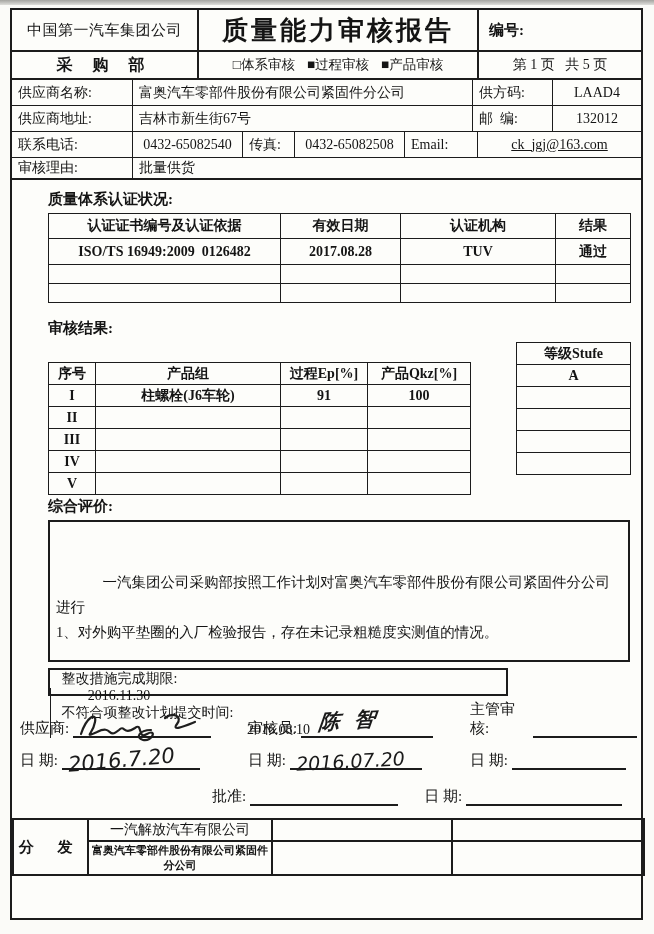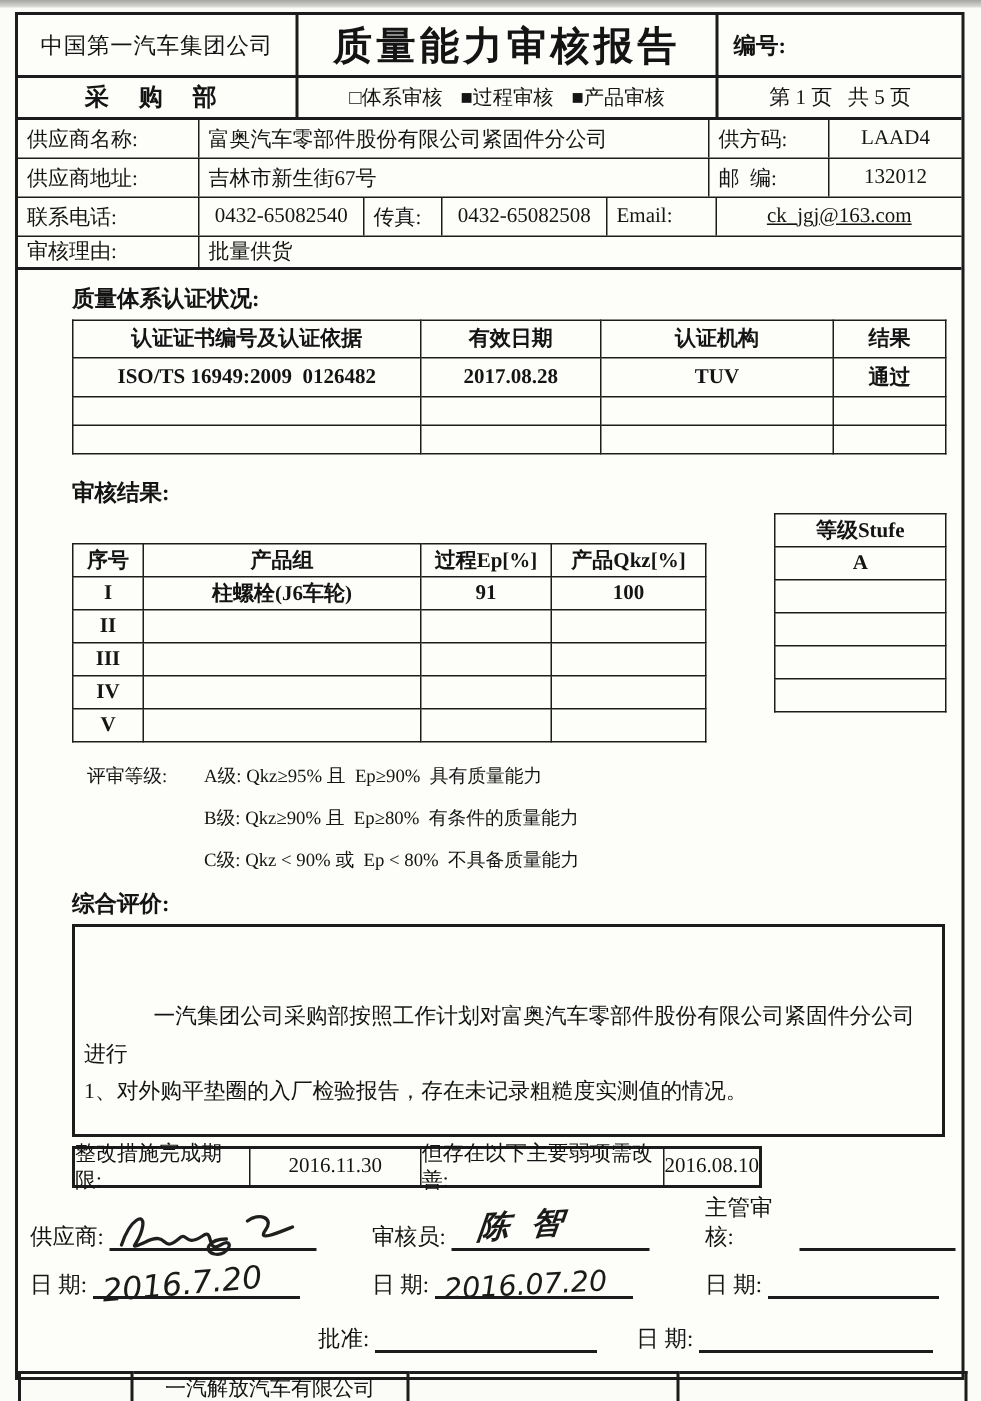--- a/index.html
+++ b/index.html
@@ -70,21 +70,21 @@
   .grading{margin:14px 0 0 10px;font-size:12.5px;}
   .grading .gline{display:flex;margin-bottom:11px;}
   .grading .glabel{width:78px;}
   .grading .gtext{white-space:pre;}
 
   .eval-box{width:582px;height:142px;border:2px solid #1c1c1c;box-sizing:border-box;
             margin-top:2px;font-size:14.5px;line-height:25px;padding:48px 8px 0 6px;}
   .eval-box .l1{text-indent:3.2em;}
 
   .dl-row{display:flex;width:460px;margin:6px 0 0 36px;border:2px solid #1c1c1c;
-          box-sizing:border-box;height:28px;font-size:14px;}
+          box-sizing:border-box;height:28px;font-size:14px;flex-direction:column;}
   .dl-c{display:flex;align-items:center;justify-content:center;box-sizing:border-box;height:100%;}
   .dl-l1{width:139px;}
   .dl-v1{width:137px;border-left:1.5px solid #1c1c1c;}
   .dl-l2{width:194px;border-left:1.5px solid #1c1c1c;}
   .dl-v2{flex:1;border-left:1.5px solid #1c1c1c;}
 
   
   .sig-row{display:flex;align-items:flex-end;padding:0 4px 0 8px;font-size:15px;}
   .sig-row1{margin-top:12px;height:30px;}
   .sig-row2{margin-top:4px;height:28px;}
@@ -255,46 +255,32 @@
           <tr>
                 <td></td>
               </tr>
           <tr>
                 <td></td>
               </tr>
         </tbody>
           </table>
       </div>
 
-      <div class="grading">
-        <div class="gline">
-          <span class="glabel">评审等级:</span>
-          <span class="gtext">A级: Qkz≥95% 且  Ep≥90%  具有质量能力</span>
-        </div>
-        <div class="gline">
-          <span class="glabel"></span>
-          <span class="gtext">B级: Qkz≥90% 且  Ep≥80%  有条件的质量能力</span>
-        </div>
-        <div class="gline">
-          <span class="glabel"></span>
-          <span class="gtext">C级: Qkz &lt; 90% 或  Ep &lt; 80%  不具备质量能力</span>
-        </div>
-      </div>
 
       <div class="sec-h" style="margin-top:2px;">综合评价:</div>
       <div class="eval-box">
         <div class="l1">一汽集团公司采购部按照工作计划对富奥汽车零部件股份有限公司紧固件分公司进行</div>
         <div>1、对外购平垫圈的入厂检验报告，存在未记录粗糙度实测值的情况。</div>
       </div>
     </div>
 
     <div class="dl-row">
       <div class="dl-c dl-l1">整改措施完成期限:</div>
       <div class="dl-c dl-v1">2016.11.30</div>
-      <div class="dl-c dl-l2">但存在以下主要弱项需改善:</div>
+      <div class="dl-c dl-l2">不符合项整改计划提交时间:</div>
       <div class="dl-c dl-v2">2016.08.10</div>
     </div>
 
     <div class="sig-row sig-row1">
       <div class="sig-grp g1">
         <span>供应商:</span>
         <span class="sig-line w135">
           <svg class="scribble" width="140" height="40" viewBox="0 0 140 40">
             <path d="M8 30 C14 12 24 8 22 18 C20 30 10 34 24 28 C40 20 34 36 46 26 C52 20 50 32 62 24 C70 18 64 36 74 30 C84 24 80 38 70 36 C62 34 66 26 78 26 M92 14 C100 8 110 12 104 20 C98 28 112 22 122 18" stroke="#1f1f1f" stroke-width="2.2" fill="none" stroke-linecap="round"></path>
           </svg>

